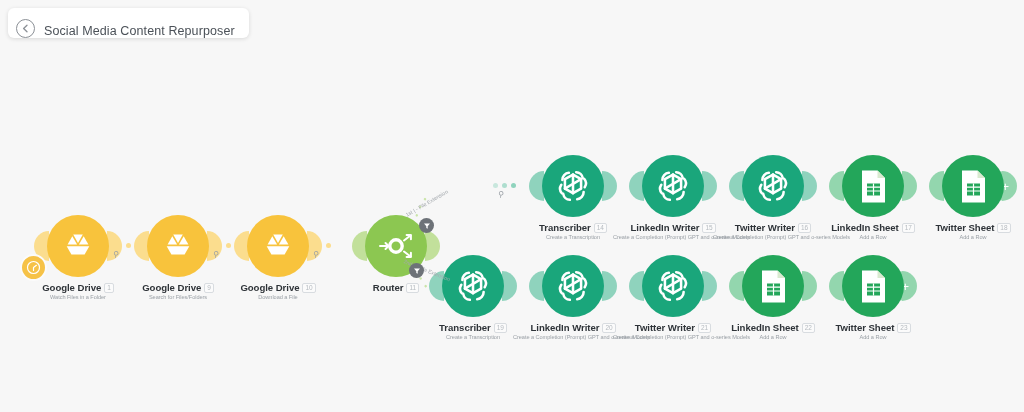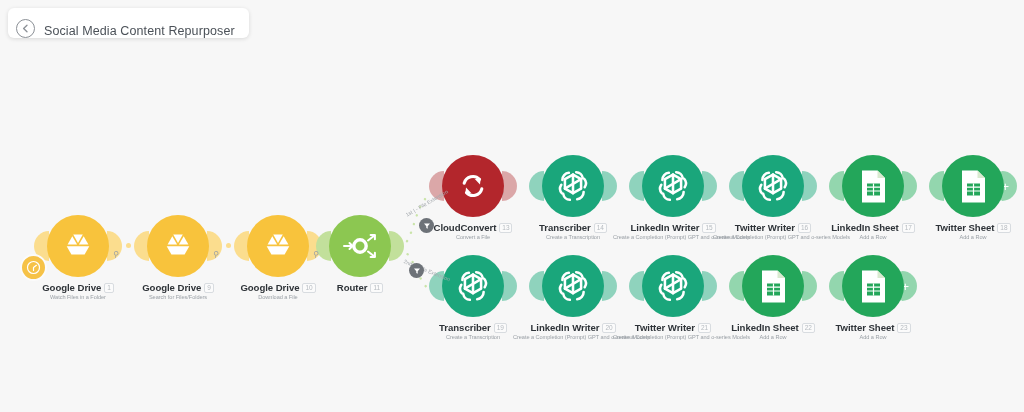--- a/index.html
+++ b/index.html
@@ -244,60 +244,41 @@
     <path d="M3.7 13.3 L26.3 13.3 L21.6 21.6 L8.4 21.6 Z" fill="#ffffff"></path>
   </svg>
         </div>
       </div>
       <div class="node-label">
         <span>Google Drive</span>
         <span class="node-id">10</span>
       </div>
       <div class="node-sub">Download a File</div>
     </div>
-    <div class="node" style="left: 300px; top: 215px;">
+    <div class="node" style="left: 336px; top: 215px;">
       <div class="bubble-wrap">
         <span class="socket left" style="background:#c2e09b"></span>
         <span class="socket right" style="background:#c2e09b"></span>
         <div class="bubble" style="background:#8cc751">
           <svg width="40" height="34" viewBox="0 0 40 34">
     <circle cx="20" cy="17" r="6.2" fill="none" stroke="#ffffff" stroke-width="3.4"></circle>
     <path d="M4 17 H12" stroke="#ffffff" stroke-width="2" stroke-linecap="round"></path>
     <path d="M9.5 14 L12.6 17 L9.5 20" fill="none" stroke="#ffffff" stroke-width="2" stroke-linecap="round" stroke-linejoin="round"></path>
     <path d="M28 11.5 L34.5 6.5" stroke="#ffffff" stroke-width="2" stroke-linecap="round"></path>
     <path d="M30.6 6.1 L34.9 6.1 L34.9 10.3" fill="none" stroke="#ffffff" stroke-width="2" stroke-linecap="round" stroke-linejoin="round"></path>
     <path d="M28 22.5 L34.5 27.5" stroke="#ffffff" stroke-width="2" stroke-linecap="round"></path>
     <path d="M34.9 23.7 L34.9 27.9 L30.6 27.9" fill="none" stroke="#ffffff" stroke-width="2" stroke-linecap="round" stroke-linejoin="round"></path>
   </svg>
         </div>
       </div>
       <div class="node-label">
         <span>Router</span>
         <span class="node-id">11</span>
       </div>
     </div>
-    <div class="node" style="left: 413px; top: 155px;">
-      <div class="bubble-wrap">
-        <span class="socket left" style="background:#dba7a8"></span>
-        <span class="socket right" style="background:#dba7a8"></span>
-        <div class="bubble" style="background:#b3262c">
-          <svg width="30" height="30" viewBox="0 0 30 30">
-    <path d="M6.2 12.2 A9 9 0 0 1 21.5 8.4" fill="none" stroke="#ffffff" stroke-width="3.1" stroke-linecap="round"></path>
-    <path d="M16.8 8.0 L22.6 7.6 L22.0 13.4 Z" fill="#ffffff"></path>
-    <path d="M23.8 17.8 A9 9 0 0 1 8.5 21.6" fill="none" stroke="#ffffff" stroke-width="3.1" stroke-linecap="round"></path>
-    <path d="M13.2 22.0 L7.4 22.4 L8.0 16.6 Z" fill="#ffffff"></path>
-  </svg>
-        </div>
-      </div>
-      <div class="node-label">
-        <span>CloudConvert</span>
-        <span class="node-id">13</span>
-      </div>
-      <div class="node-sub">Convert a File</div>
-    </div>
     <div class="node" style="left: 513px; top: 155px;">
       <div class="bubble-wrap">
         <span class="socket left" style="background:#8fd3bd"></span>
         <span class="socket right" style="background:#8fd3bd"></span>
         <div class="bubble" style="background:#1aa67b">
           <svg width="34" height="34" viewBox="0 0 32 32">
     <g fill="none" stroke="#ffffff" stroke-width="2.4" stroke-linejoin="round" stroke-linecap="round">
       <path d="M16 5.2 L23.6 9.6 L23.6 18.4 L16 22.8 L8.4 18.4 L8.4 9.6 Z"></path>
       <path d="M16 5.2 L16 13.9 L8.4 18.4"></path>
       <path d="M23.6 9.6 L16 13.9 L16 22.8"></path>

